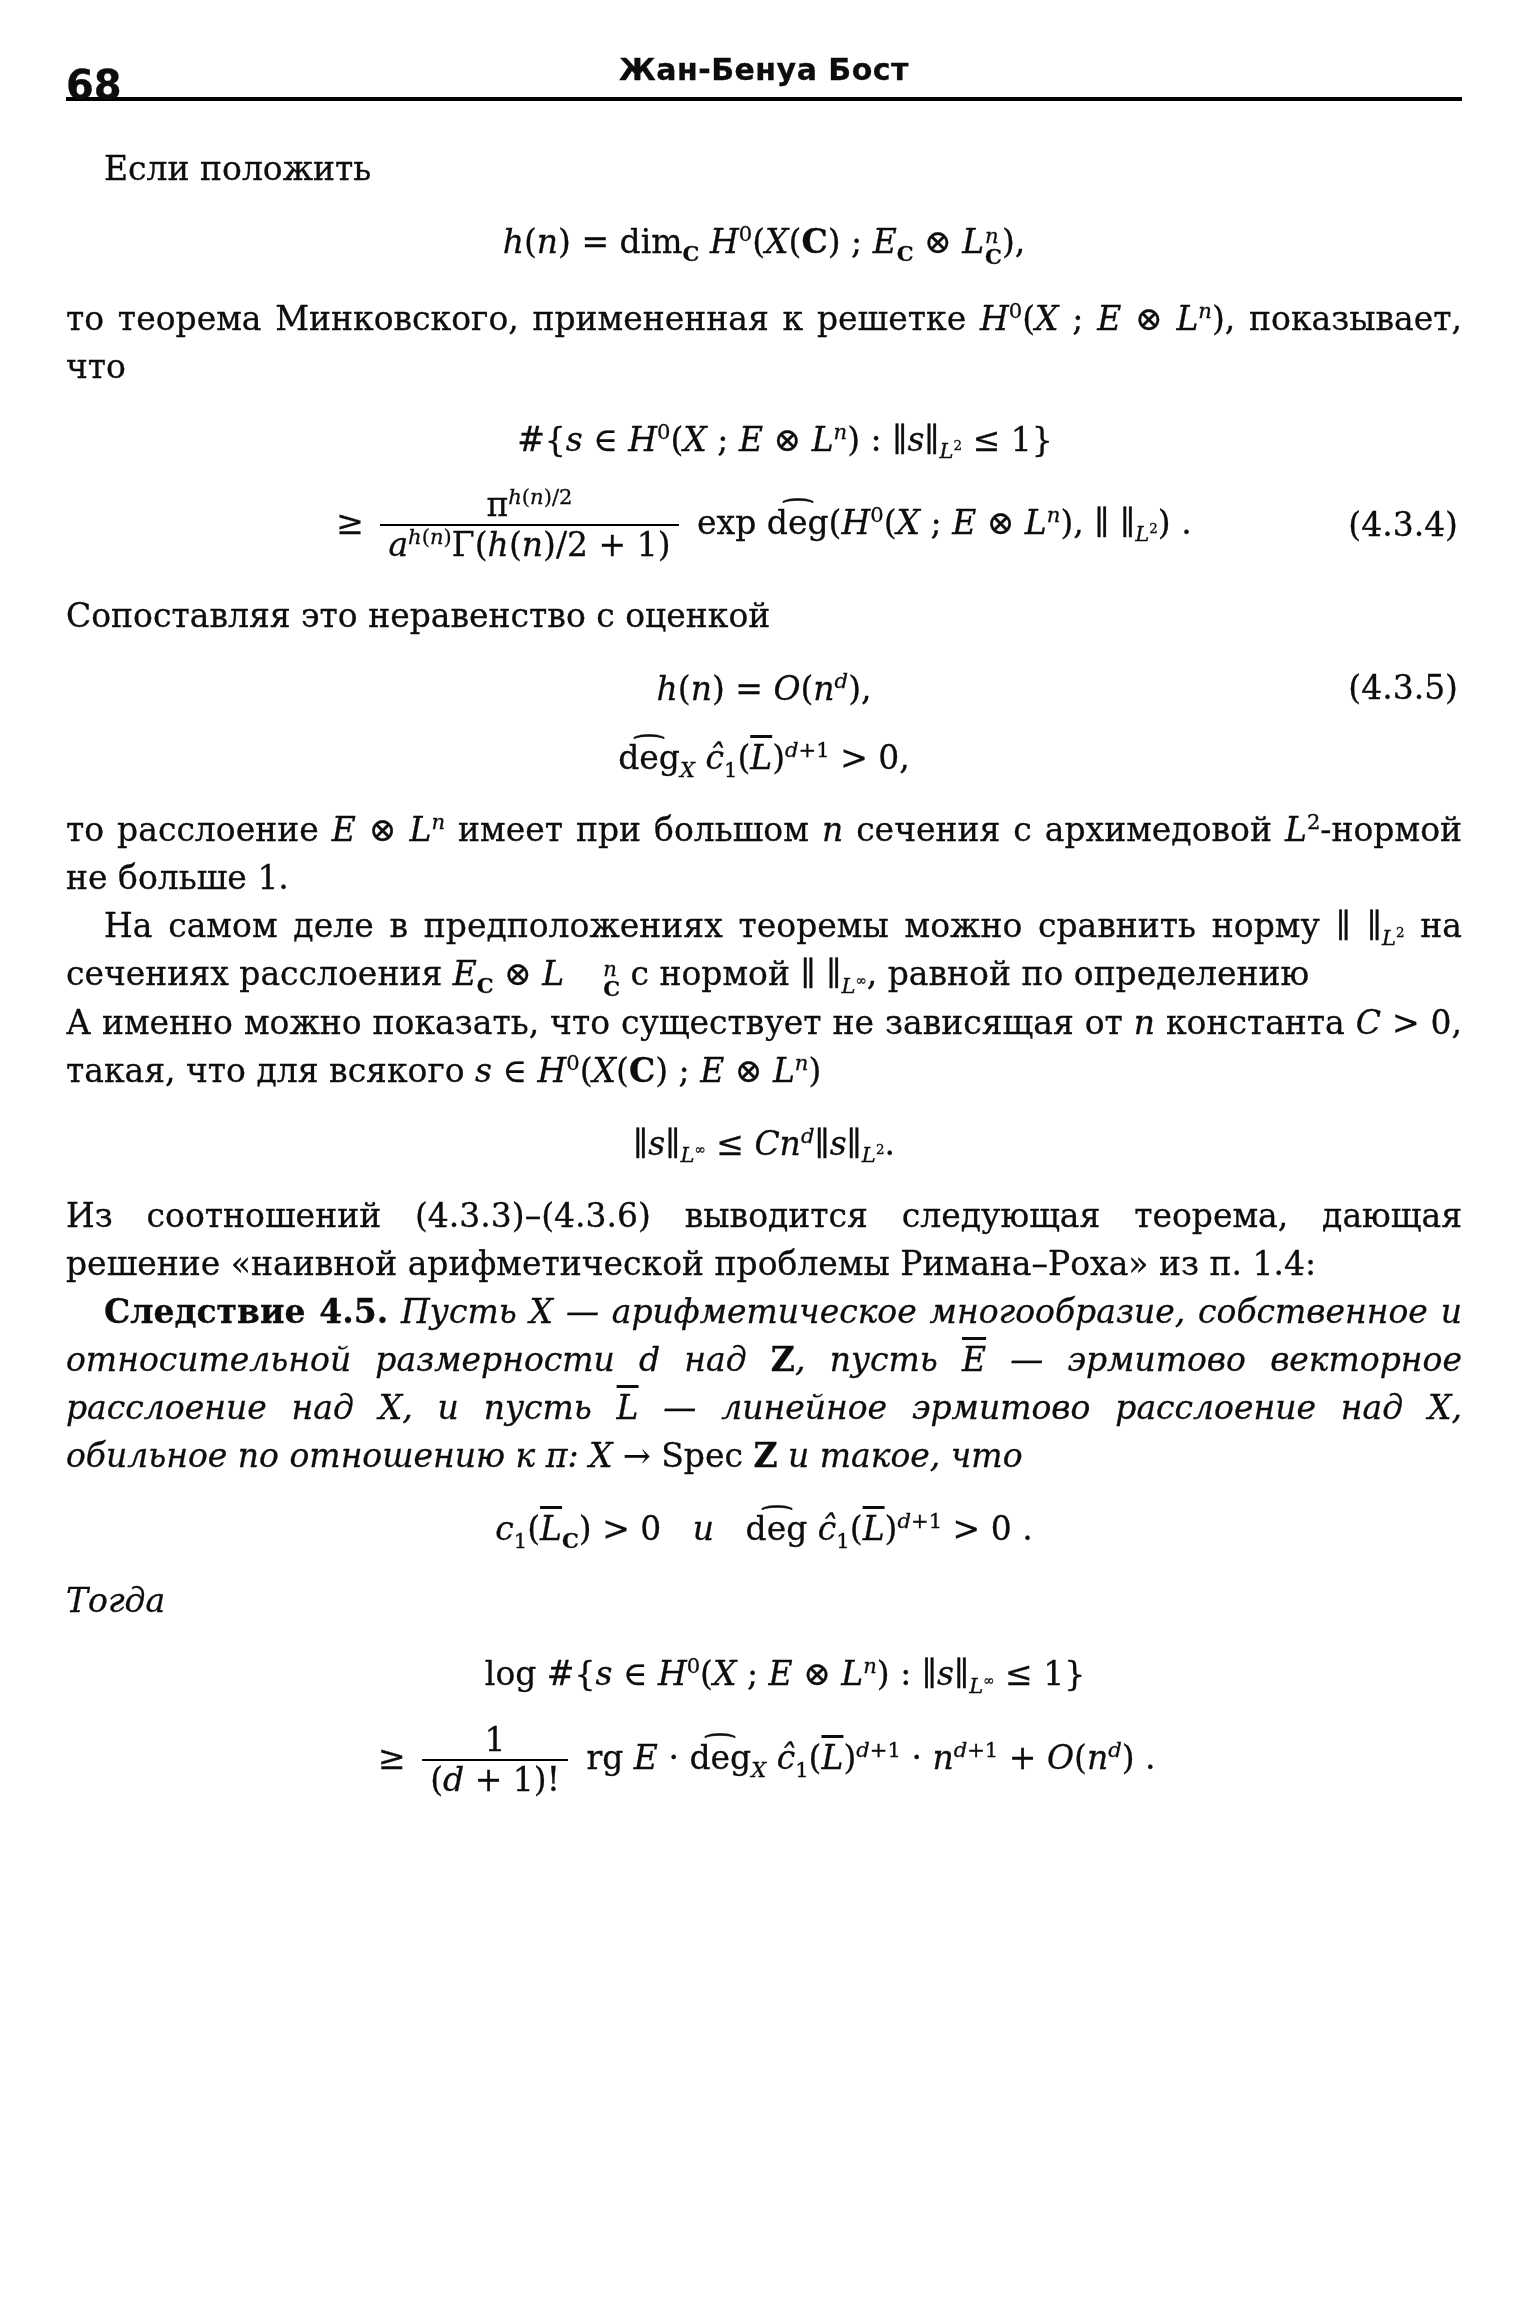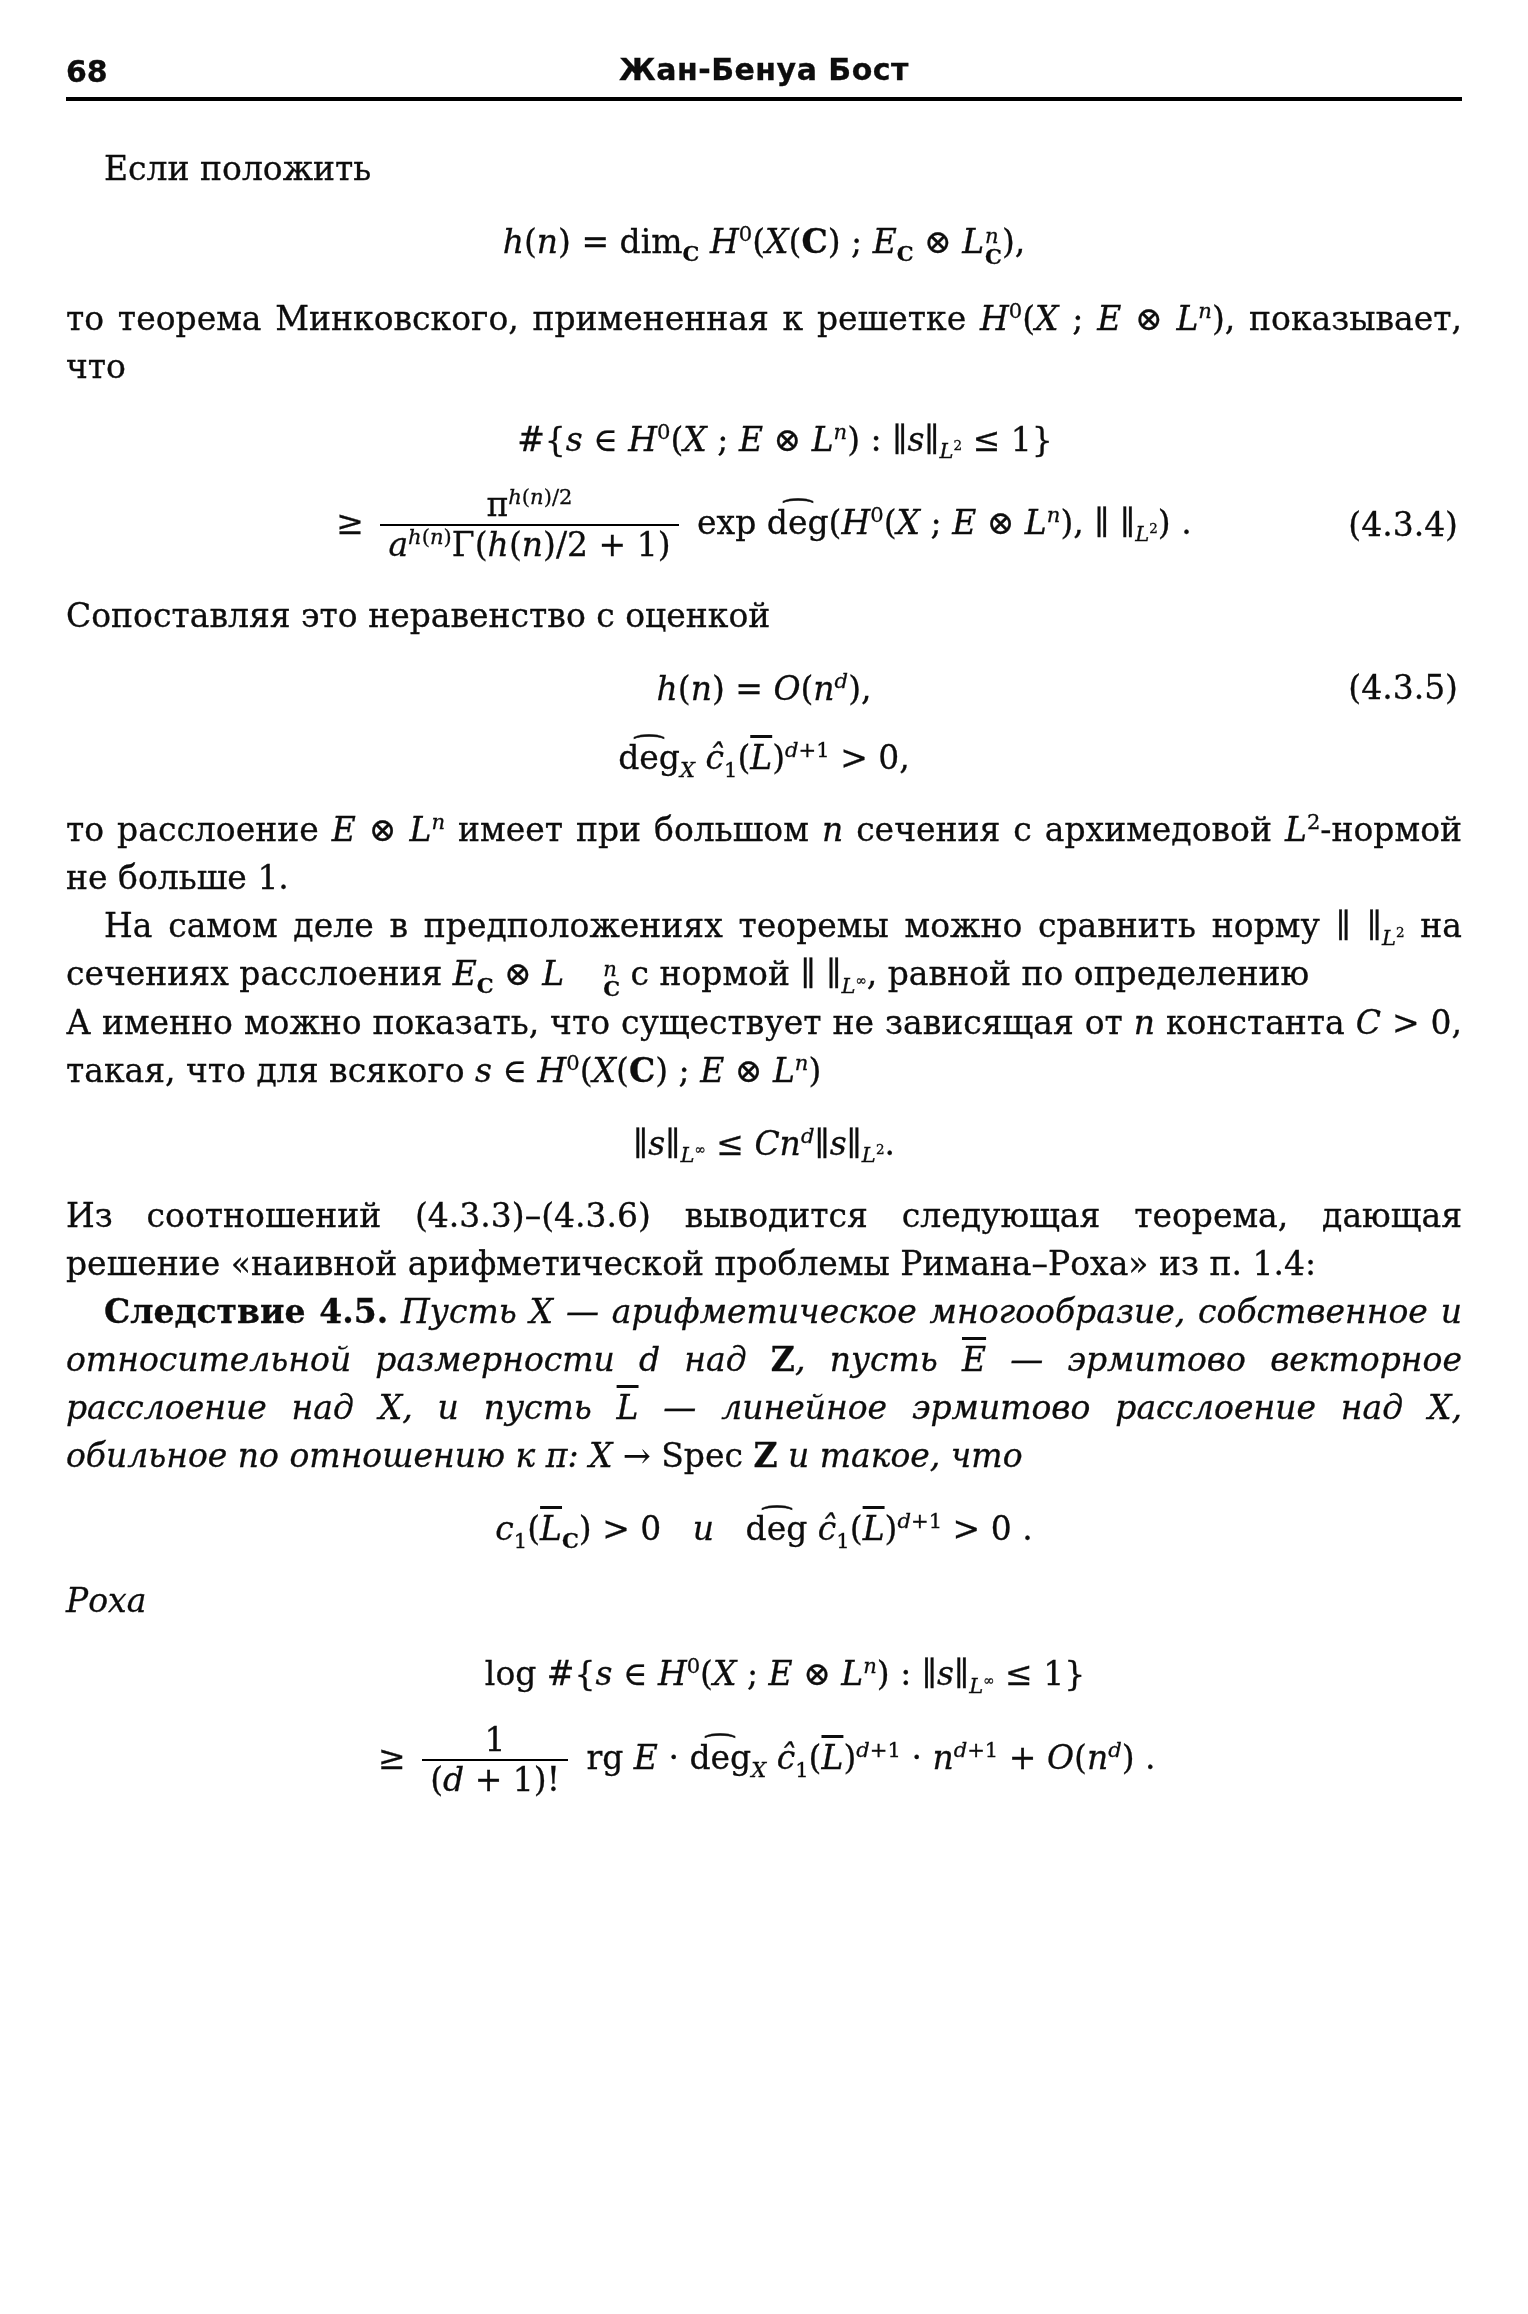--- a/index.html
+++ b/index.html
@@ -7,22 +7,22 @@
     width:1528px;height:2314px;overflow:hidden;
     color:#0d0d0d;
     font-family:"DejaVu Serif",serif;
     font-size:33px;
     -webkit-text-stroke:0.3px #0d0d0d;
   }
   .page{box-sizing:border-box;width:1528px;height:2314px;padding:52px 66px 0 66px;}
   
   .hdr{position:relative;margin-bottom:44px;}
   .pgnum{
-    position:absolute;left:0;top:2px;
-    font-family:"DejaVu Sans",sans-serif;font-weight:bold;font-size:30px;
+    position:absolute;left:0;top:10px;
+    font-family:"DejaVu Sans",sans-serif;font-weight:bold;font-size:40px;
   }
   .rhead{
     text-align:center;
     font-family:"DejaVu Sans",sans-serif;font-weight:bold;font-size:30px;
     letter-spacing:0.5px;
   }
   .rule{border-top:4px solid #000;margin-top:10px;}
   
   p{margin:0;line-height:48px;text-align:justify;}
   .ind{text-indent:38px;}
@@ -97,20 +97,20 @@
   <p>А именно можно показать, что существует не зависящая от <i>n</i> константа <i>C</i> &gt; 0, такая, что для всякого <i>s</i> ∈ <i>H</i><sup>0</sup>(<i>X</i>(<b>C</b>) ; <i>E</i> ⊗ <i>L</i><sup><i>n</i></sup>)</p>
 
   <div class="eq">∥<i>s</i>∥<sub><i>L</i><sup>∞</sup></sub> ≤ <i>Cn</i><sup><i>d</i></sup>∥<i>s</i>∥<sub><i>L</i><sup>2</sup></sub>.</div>
 
   <p>Из соотношений (4.3.3)–(4.3.6) выводится следующая теорема, дающая решение «наивной арифметической проблемы Римана–Роха» из п. 1.4:</p>
 
   <p class="ind thm"><b class="rm">Следствие 4.5.</b>&nbsp;<span>Пусть <i>X</i> — арифметическое многообразие, собственное и относительной размерности <i>d</i> над <b class="rm">Z</b>, пусть <span class="ov"><i>E</i></span> — эрмитово векторное расслоение над <i>X</i>, и пусть <span class="ov"><i>L</i></span> — линейное эрмитово расслоение над <i>X</i>, обильное по отношению к π: <i>X</i> → <span class="rm">Spec</span> <b class="rm">Z</b> и такое, что</span></p>
 
   <div class="eq"><i>c</i><sub>1</sub>(<span class="ov"><i>L</i></span><sub><b>C</b></sub>) &gt; 0&nbsp;&nbsp;&nbsp;<i>и</i>&nbsp;&nbsp;&nbsp;<span class="hat"><span class="hg">⌢</span>deg</span> <i>ĉ</i><sub>1</sub>(<span class="ov"><i>L</i></span>)<sup><i>d</i>+1</sup> &gt; 0 .</div>
 
-  <p class="thm">Роха</p>
+  <p class="thm">Тогда</p>
 
   <div class="eq eqml">
     <div class="eqleft">log #{<i>s</i> ∈ <i>H</i><sup>0</sup>(<i>X</i> ; <i>E</i> ⊗ <i>L</i><sup><i>n</i></sup>) : ∥<i>s</i>∥<sub><i>L</i><sup>∞</sup></sub> ≤ 1}</div>
     <div class="eqindent">≥ <span class="frac"><span class="num">1</span><span class="den">(<i>d</i> + 1)!</span></span> rg <i>E</i> · <span class="hat"><span class="hg">⌢</span>deg</span><sub><i>X</i></sub> <i>ĉ</i><sub>1</sub>(<span class="ov"><i>L</i></span>)<sup><i>d</i>+1</sup> · <i>n</i><sup><i>d</i>+1</sup> + <i>O</i>(<i>n</i><sup><i>d</i></sup>) .</div>
   </div>
 
 </div>
 
 </body></html>

